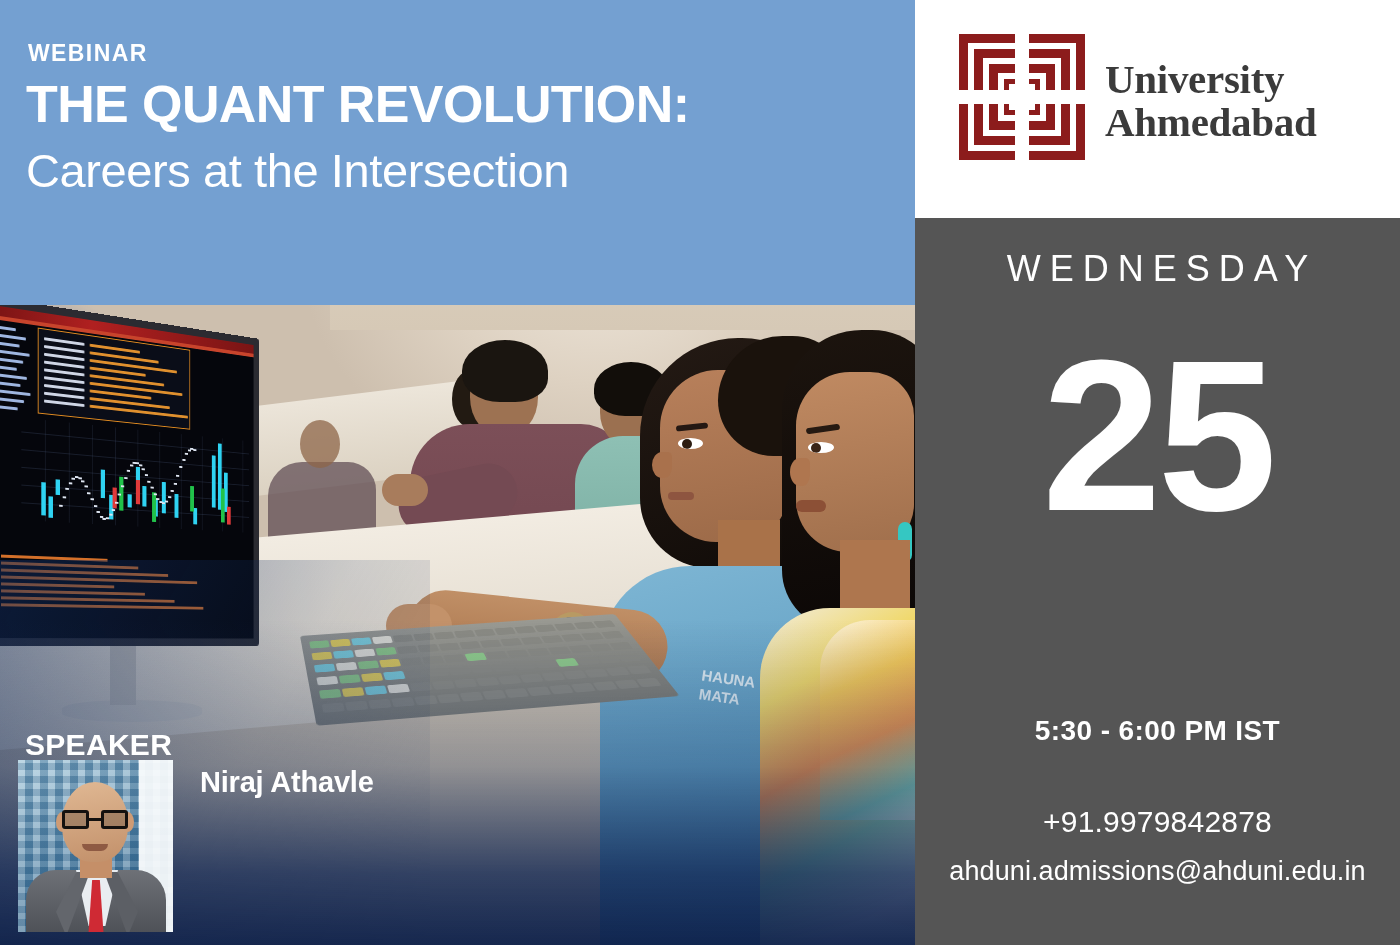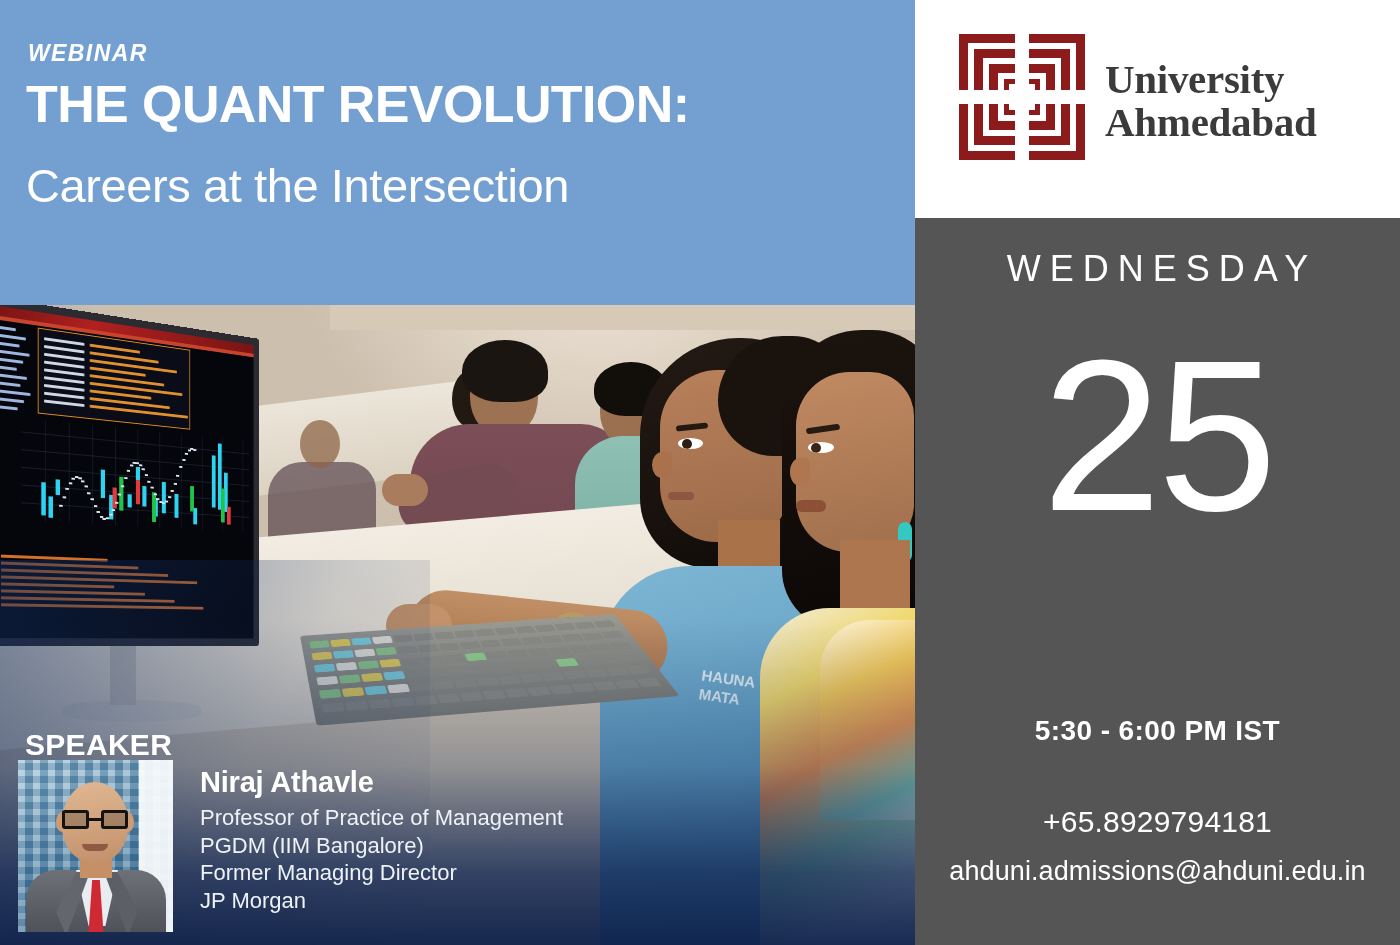--- a/index.html
+++ b/index.html
@@ -19,30 +19,29 @@
 
   .header-band{
     position:absolute;left:0;top:0;width:915px;height:305px;
     background:#74a0d1;
     z-index:5;
   }
   .eyebrow{
     position:absolute;left:28px;top:40px;
     font-size:23px;font-weight:bold;color:#ffffff;
     letter-spacing:1.4px;
-    font-style:italic;
   }
   .title-main{
     position:absolute;left:26px;top:78px;
     font-size:52px;font-weight:bold;color:#ffffff;
     letter-spacing:-0.6px;line-height:1.02;
     white-space:nowrap;
   }
   .title-sub{
-    position:absolute;left:26px;top:155px;
+    position:absolute;left:26px;top:140px;
     font-size:47px;font-weight:300;color:#ffffff;
     line-height:1.32;letter-spacing:-0.4px;
   }
   .title-sub .ln{display:block;white-space:nowrap;}
 
   
   .photo{
     position:absolute;left:0;top:0;width:915px;height:945px;
     background:
       radial-gradient(ellipse 300px 240px at 600px 250px, #efe7dc 0%, #ded2c2 55%, #cdbfae 100%),
@@ -250,21 +249,21 @@
   }
   .logo-text span{display:block;}
 
   .weekday{
     position:absolute;left:0;top:248px;width:485px;text-align:center;
     font-size:36px;font-weight:300;color:#ffffff;letter-spacing:9px;
     padding-left:9px;box-sizing:border-box;
   }
   .daynum{
     position:absolute;left:0;top:328px;width:485px;text-align:center;
-    font-size:215px;font-weight:normal;color:#ffffff;line-height:1;letter-spacing:-4px;
+    font-size:215px;font-weight:bold;color:#ffffff;line-height:1;letter-spacing:-4px;
   }
   .month{
     position:absolute;left:0;top:567px;width:485px;text-align:center;
     font-size:40px;font-weight:bold;color:#ffffff;letter-spacing:8px;
     padding-left:8px;box-sizing:border-box;
   }
   .year{
     position:absolute;left:0;top:628px;width:485px;text-align:center;
     font-size:36px;font-weight:bold;color:#ffffff;letter-spacing:7px;
     padding-left:7px;box-sizing:border-box;
@@ -588,26 +587,20 @@
         <div class="sp-head"></div>
         <div class="sp-glass">
             <i></i>
             <b></b>
             <i></i>
           </div>
         <div class="sp-smile"></div>
       </div>
 
       <div class="speaker-name">Niraj Athavle</div>
-      <div class="speaker-creds">
-        <span>Professor of Practice of Management</span>
-        <span>PGDM (IIM Bangalore)</span>
-        <span>Former Managing Director</span>
-        <span>JP Morgan</span>
-      </div>
     </div>
   </div>
 
   <div class="right-col">
 
     <div class="logo-area">
       <div class="logo-mark">
         <svg viewBox="0 0 130 130" width="130" height="130" aria-hidden="true">
           <g fill="#8c1c1c">
 
@@ -636,17 +629,17 @@
       <div class="logo-text">
         <span>University</span>
         <span>Ahmedabad</span>
       </div>
     </div>
 
     <div class="weekday">WEDNESDAY</div>
     <div class="daynum">25</div>
     <div class="time">5:30 - 6:00 PM IST</div>
 
-    <div class="phone">+65.8929794181</div>
+    <div class="phone">+91.9979842878</div>
     <div class="email">ahduni.admissions@ahduni.edu.in</div>
   </div>
 
 </div>
 
 </body></html>

